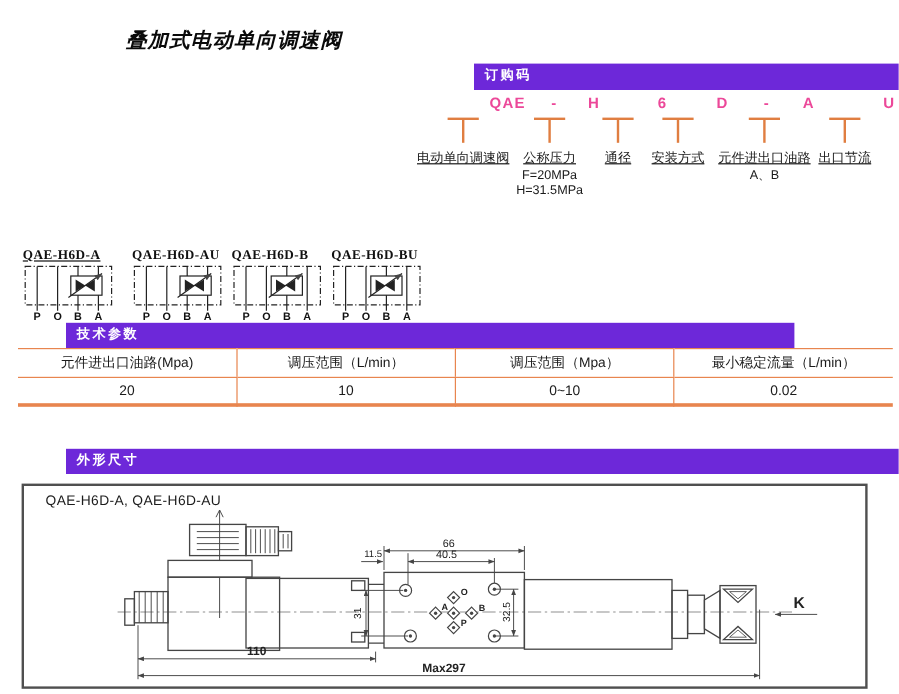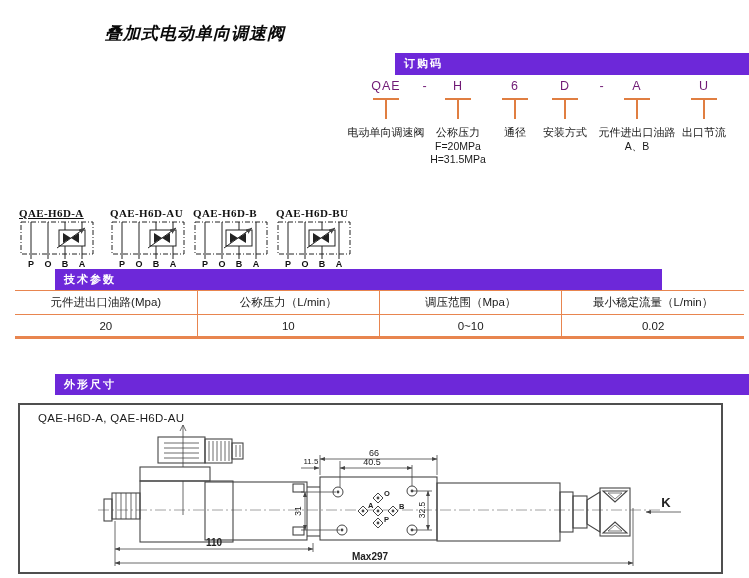--- a/index.html
+++ b/index.html
@@ -4,26 +4,26 @@
 <style>
   html,body{margin:0;padding:0;background:#fff;}
   #canvas{position:relative;width:749px;height:578px;background:#fff;overflow:hidden;
           font-family:"Liberation Sans","DejaVu Sans",sans-serif;color:#111;}
   .abs{position:absolute;}
   .title{left:105px;top:22px;font-size:17px;font-weight:bold;letter-spacing:1px;color:#0a0a0a;font-style:italic;}
   .bluebar{background:#6d28d9;color:#fff;font-weight:bold;font-size:11px;line-height:21px;
            padding-left:9px;letter-spacing:2px;box-sizing:border-box;margin-left:40px;}
   
   .code-item{position:absolute;top:79px;transform:translateX(-50%);font-size:12.5px;
-             font-weight:400;color:#701a75;letter-spacing:1px;}
+             font-weight:700;color:#ec4899;letter-spacing:1px;margin-left:37px;}
   .conn{position:absolute;top:98px;transform:translateX(-50%);width:26px;height:22px;}
   .conn .bar{position:absolute;left:0;top:0;width:26px;height:2px;background:#e07e41;}
   .conn .stem{position:absolute;left:12px;top:2px;width:2px;height:19px;background:#e07e41;}
   .lblcol{position:absolute;top:122px;transform:translateX(-50%);width:140px;text-align:center;}
-  .lblcol .lab{font-size:11px;color:#1a1a1a;line-height:13px;}
+  .lblcol .lab{font-size:11px;color:#1a1a1a;line-height:13px;text-decoration:underline;}
   .lblcol .sub{display:block;font-size:10.5px;color:#1a1a1a;line-height:12.5px;}
   .lblcol .sub:empty{display:none;}
   
   .sym{position:absolute;top:207px;width:84px;}
   .sym .symname{font-family:"Liberation Serif","DejaVu Serif",serif;font-weight:bold;
                 font-size:11px;letter-spacing:0.4px;color:#111;white-space:nowrap;}
   .s0{left:19px;text-decoration:underline;} .s1{left:110px;} .s2{left:193px;} .s3{left:276px;}
   
   .spec-table{position:absolute;left:15px;top:290px;width:729px;border-collapse:collapse;
               border-top:1px solid #e8854f;border-bottom:3px solid #e8854f;}
@@ -208,21 +208,21 @@
       </g>
     </svg>
   </div>
 
   <div class="abs bluebar" style="left:15px;top:269px;width:607px;height:21px;">技术参数</div>
 
   <table class="spec-table">
     <tbody>
         <tr>
       <th style="width:25%">元件进出口油路(Mpa)</th>
-      <th style="width:25%">公称压力（L/min）</th>
+      <th style="width:25%">调压范围（L/min）</th>
       <th style="width:25%">调压范围（Mpa）</th>
       <th style="width:25%">最小稳定流量（L/min）</th>
     </tr>
     <tr>
       <td>20</td>
       <td>10</td>
       <td>0~10</td>
       <td>0.02</td>
     </tr>
   </tbody>

